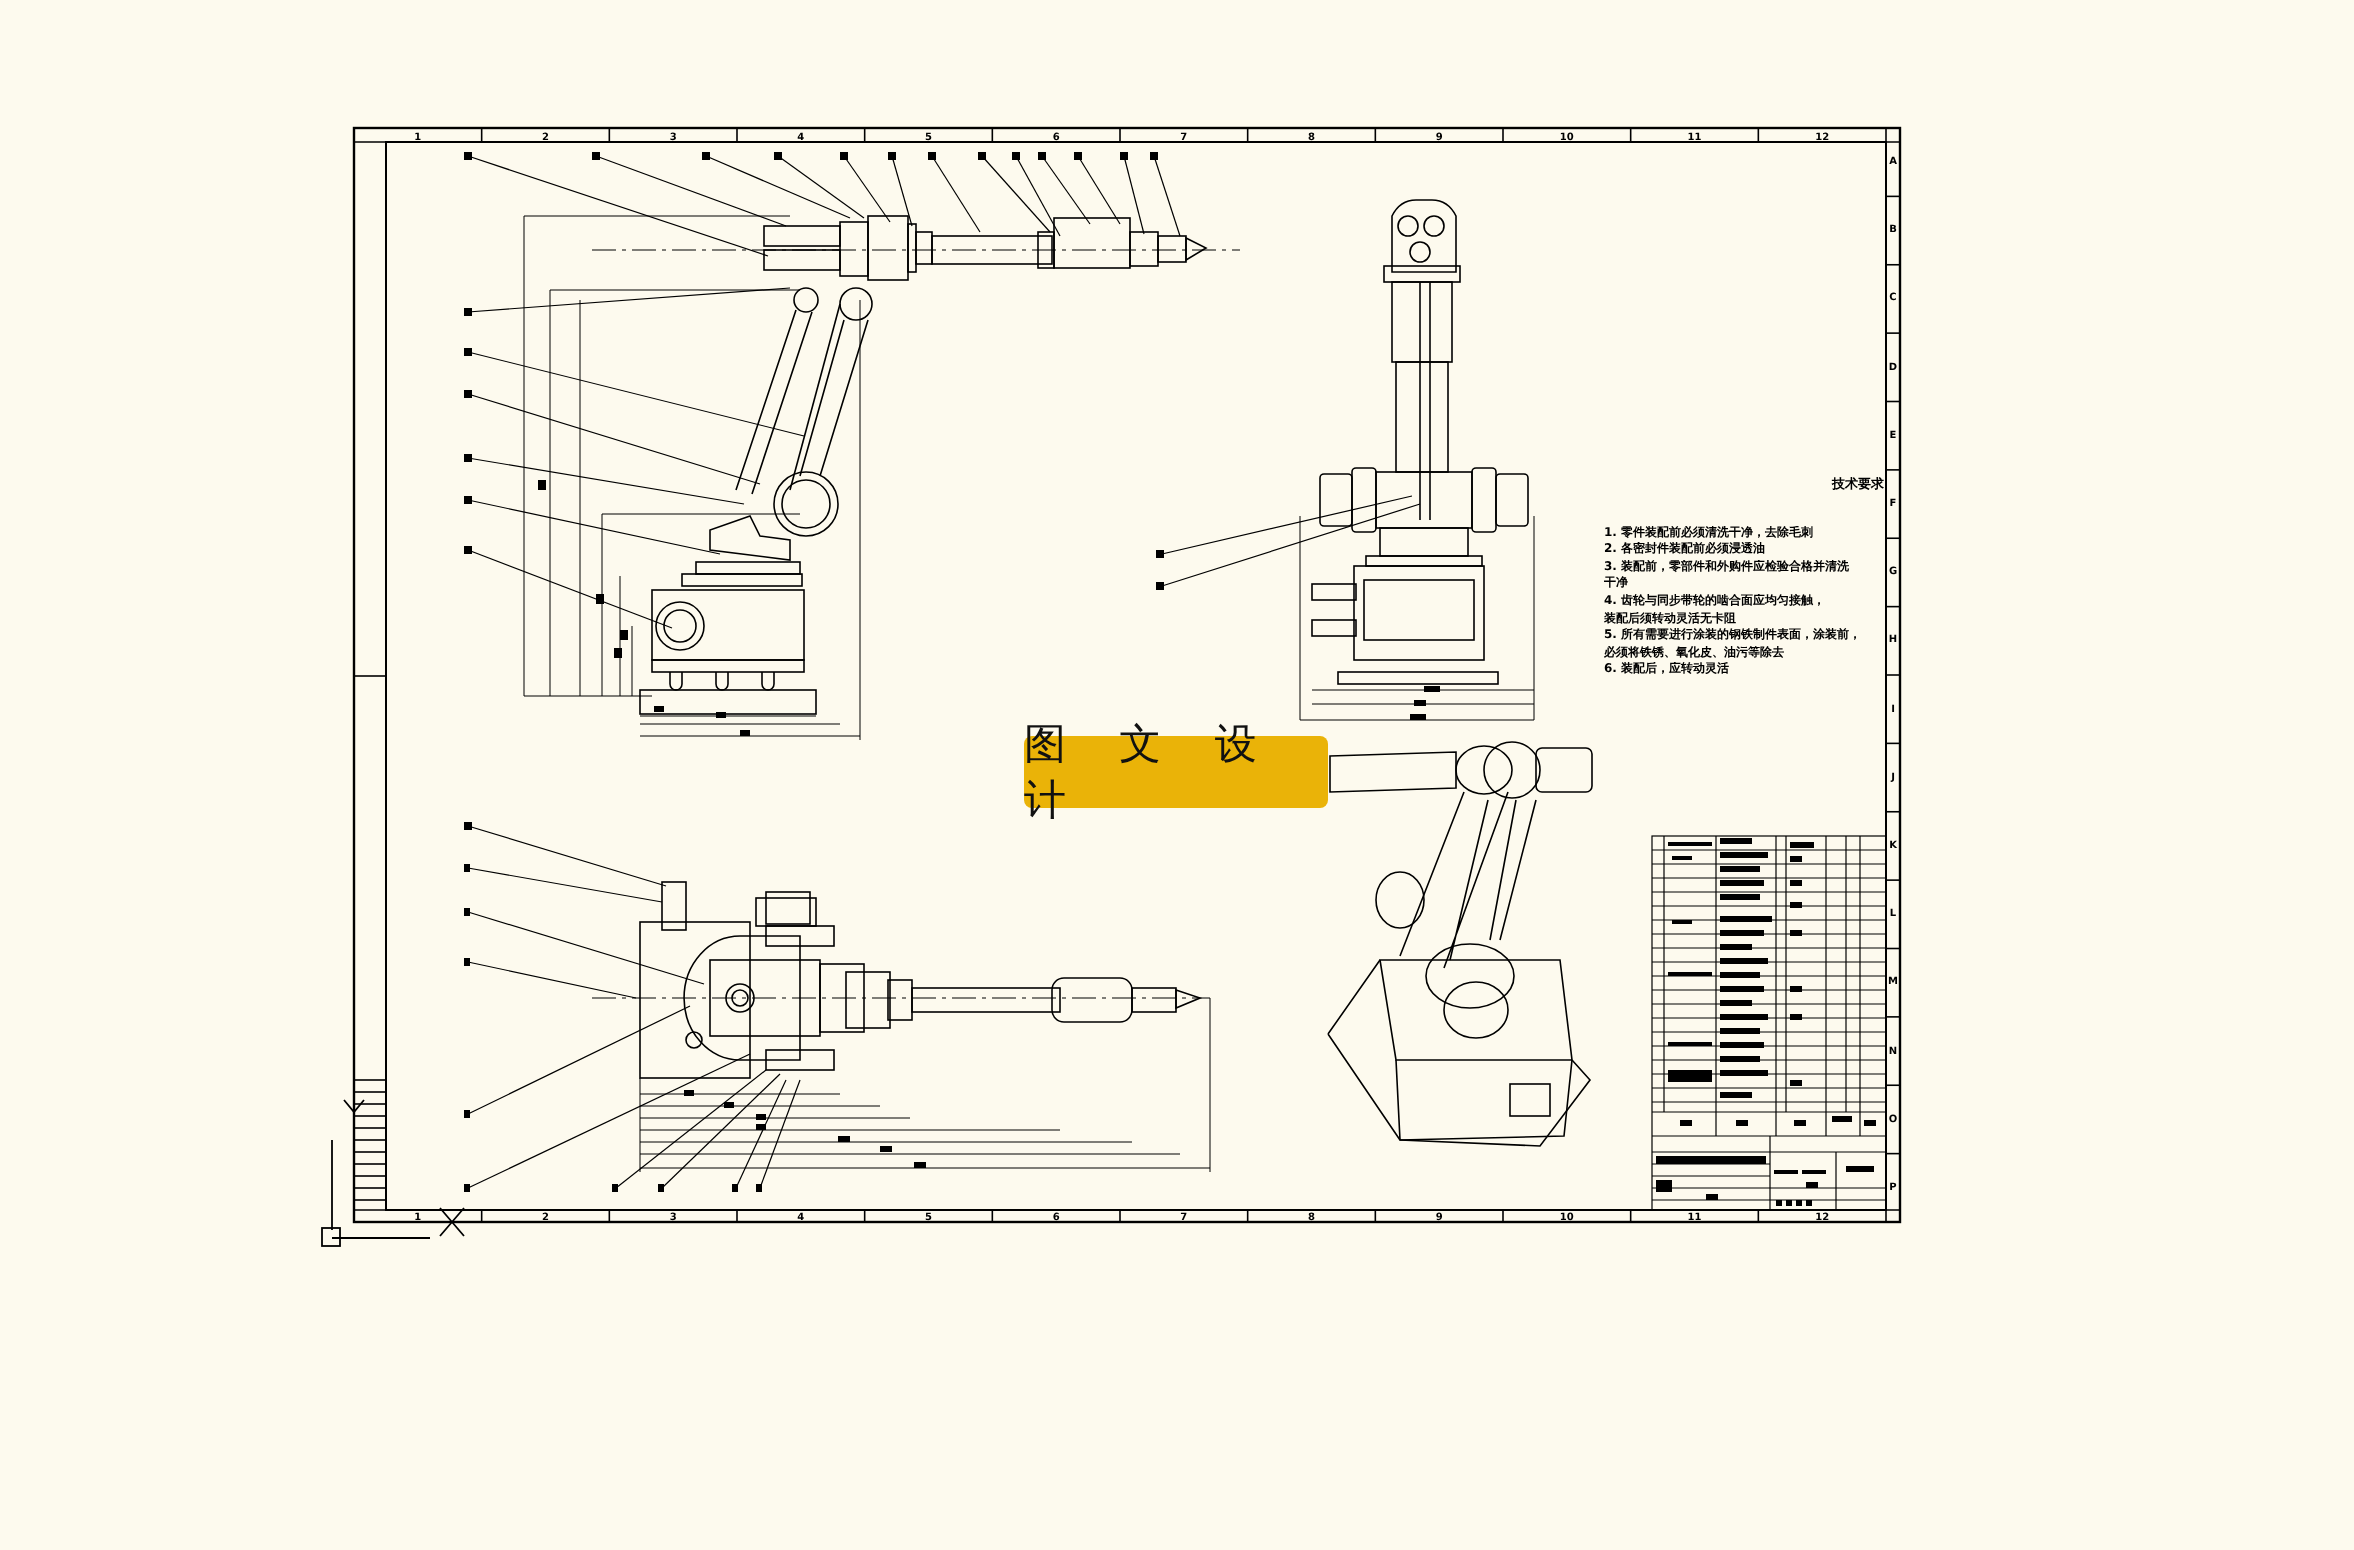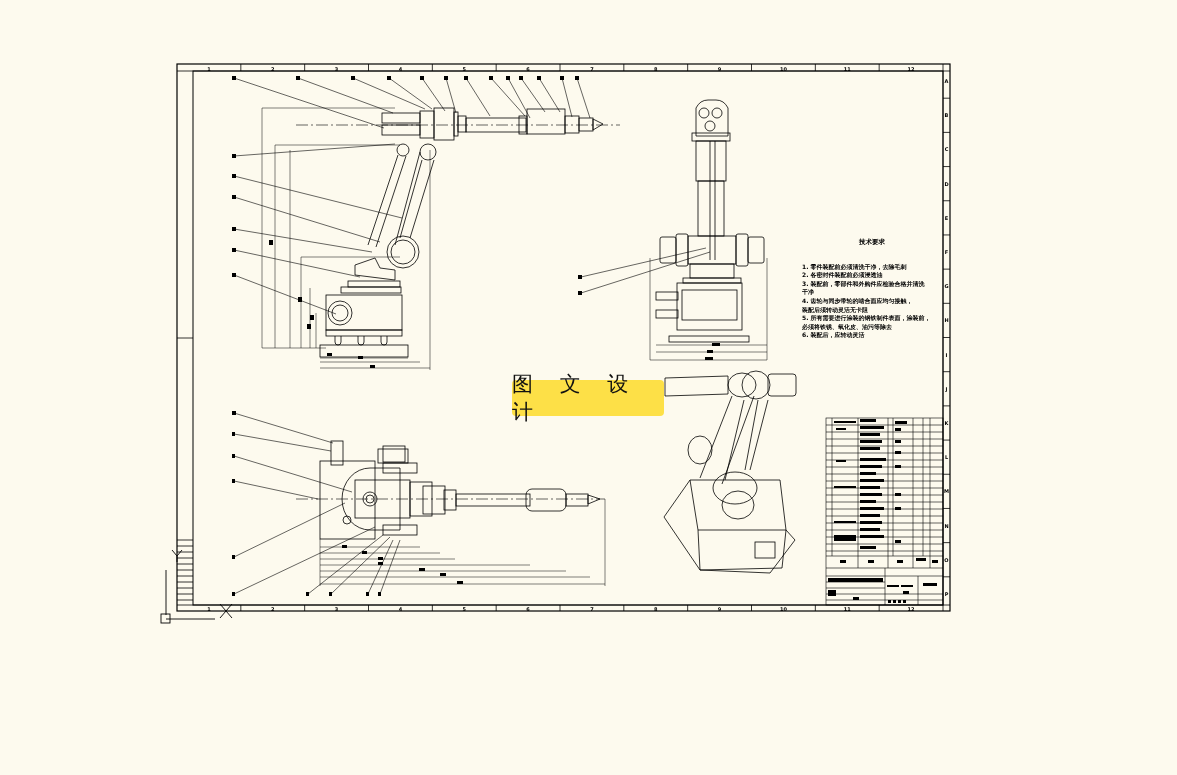--- a/index.html
+++ b/index.html
@@ -1,24 +1,24 @@
 <!DOCTYPE html>
 <html><head>
 <meta charset="utf-8">
 <style>
   html, body { margin:0; padding:0; }
   body { width:1177px; height:775px; background:#fdfaee; position:relative; overflow:hidden;
          font-family:"DejaVu Sans", sans-serif; }
   #canvas { position:absolute; left:0; top:0; width:1177px; height:775px; }
-  .watermark { position:absolute; left:512px; top:368px; width:152px; height:36px; background:#fde047;
+  .watermark { position:absolute; left:512px; top:368px; width:152px; height:36px; background:#eab308;
                border-radius:4px; display:flex; align-items:center; justify-content:center;
-               font-family:"DejaVu Serif", serif; font-size:21px; letter-spacing:10px; color:#111;margin-top:12px; }
+               font-family:"DejaVu Serif", serif; font-size:21px; letter-spacing:10px; color:#111; }
   .tech-notes { position:absolute; left:802px; top:238px; width:140px; font-size:6px; line-height:8.6px;
                 font-weight:bold; color:#000; }
-  .tech-notes .title { text-align:center; font-size:6.5px; margin-bottom:16px; }
+  .tech-notes .title { text-align:right; font-size:6.5px; margin-bottom:16px; }
   .tech-notes div { white-space:nowrap; overflow:hidden; }
   .col-label { position:absolute; font-size:5px; font-weight:bold; color:#000; transform:translateX(-50%); }
   .row-label { position:absolute; font-size:5px; font-weight:bold; color:#000; transform:translate(-50%,-50%); }
 </style>
 </head>
 <body>
 
 <svg id="canvas" viewBox="0 0 1177 775" xmlns="http://www.w3.org/2000/svg" stroke="#000" fill="none" stroke-width="0.8">
 
   <g>

